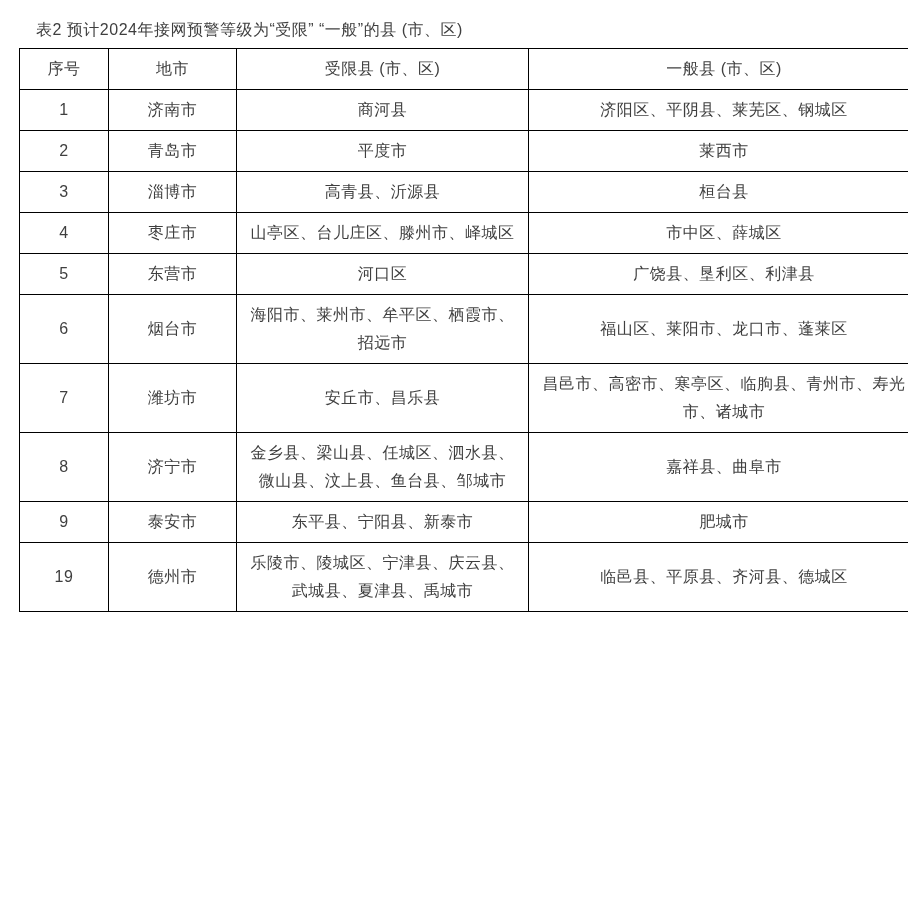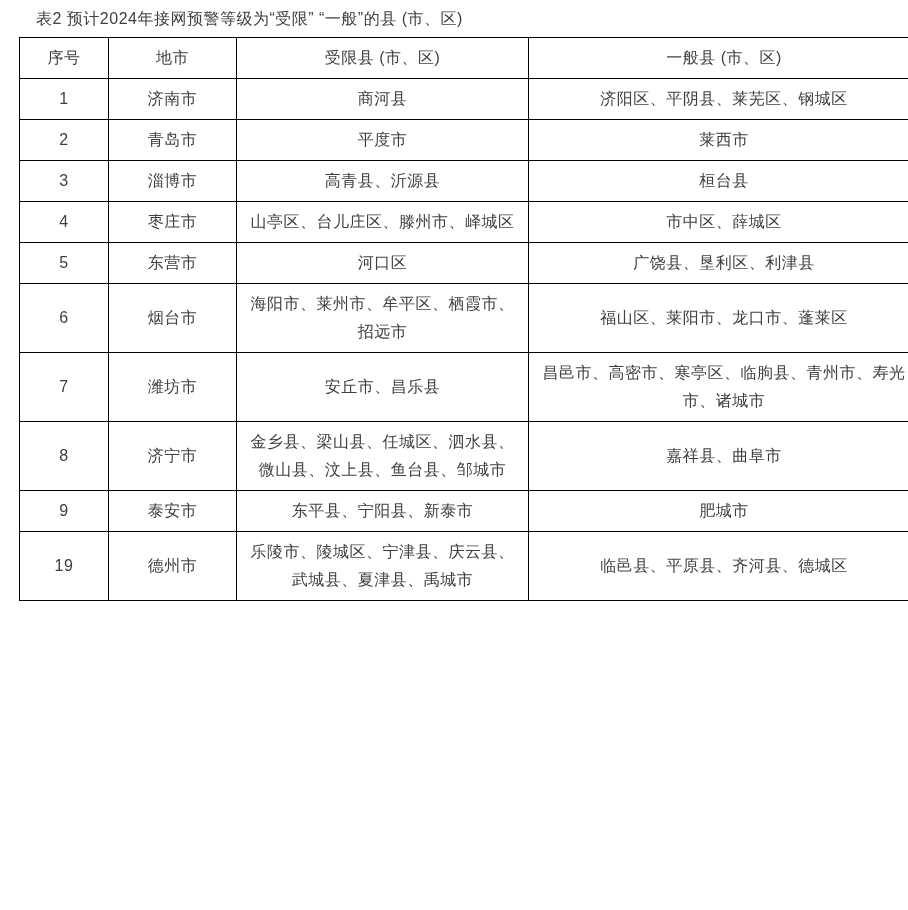--- a/index.html
+++ b/index.html
@@ -11,21 +11,21 @@
   }
   .page {
     width: 908px;
     min-height: 910px;
     background: #ffffff;
     box-sizing: border-box;
   }
   .table-title {
     font-size: 16px;
     color: #3f3f3f;
-    padding: 9px 0 7px 36px;
+    padding: 20px 0 7px 36px;
     letter-spacing: 0.5px;
     white-space: nowrap;
   }
   table.data-table {
     border-collapse: collapse;
     table-layout: fixed;
     width: 900px;
     margin-left: 19px;
     background: #ffffff;
   }

